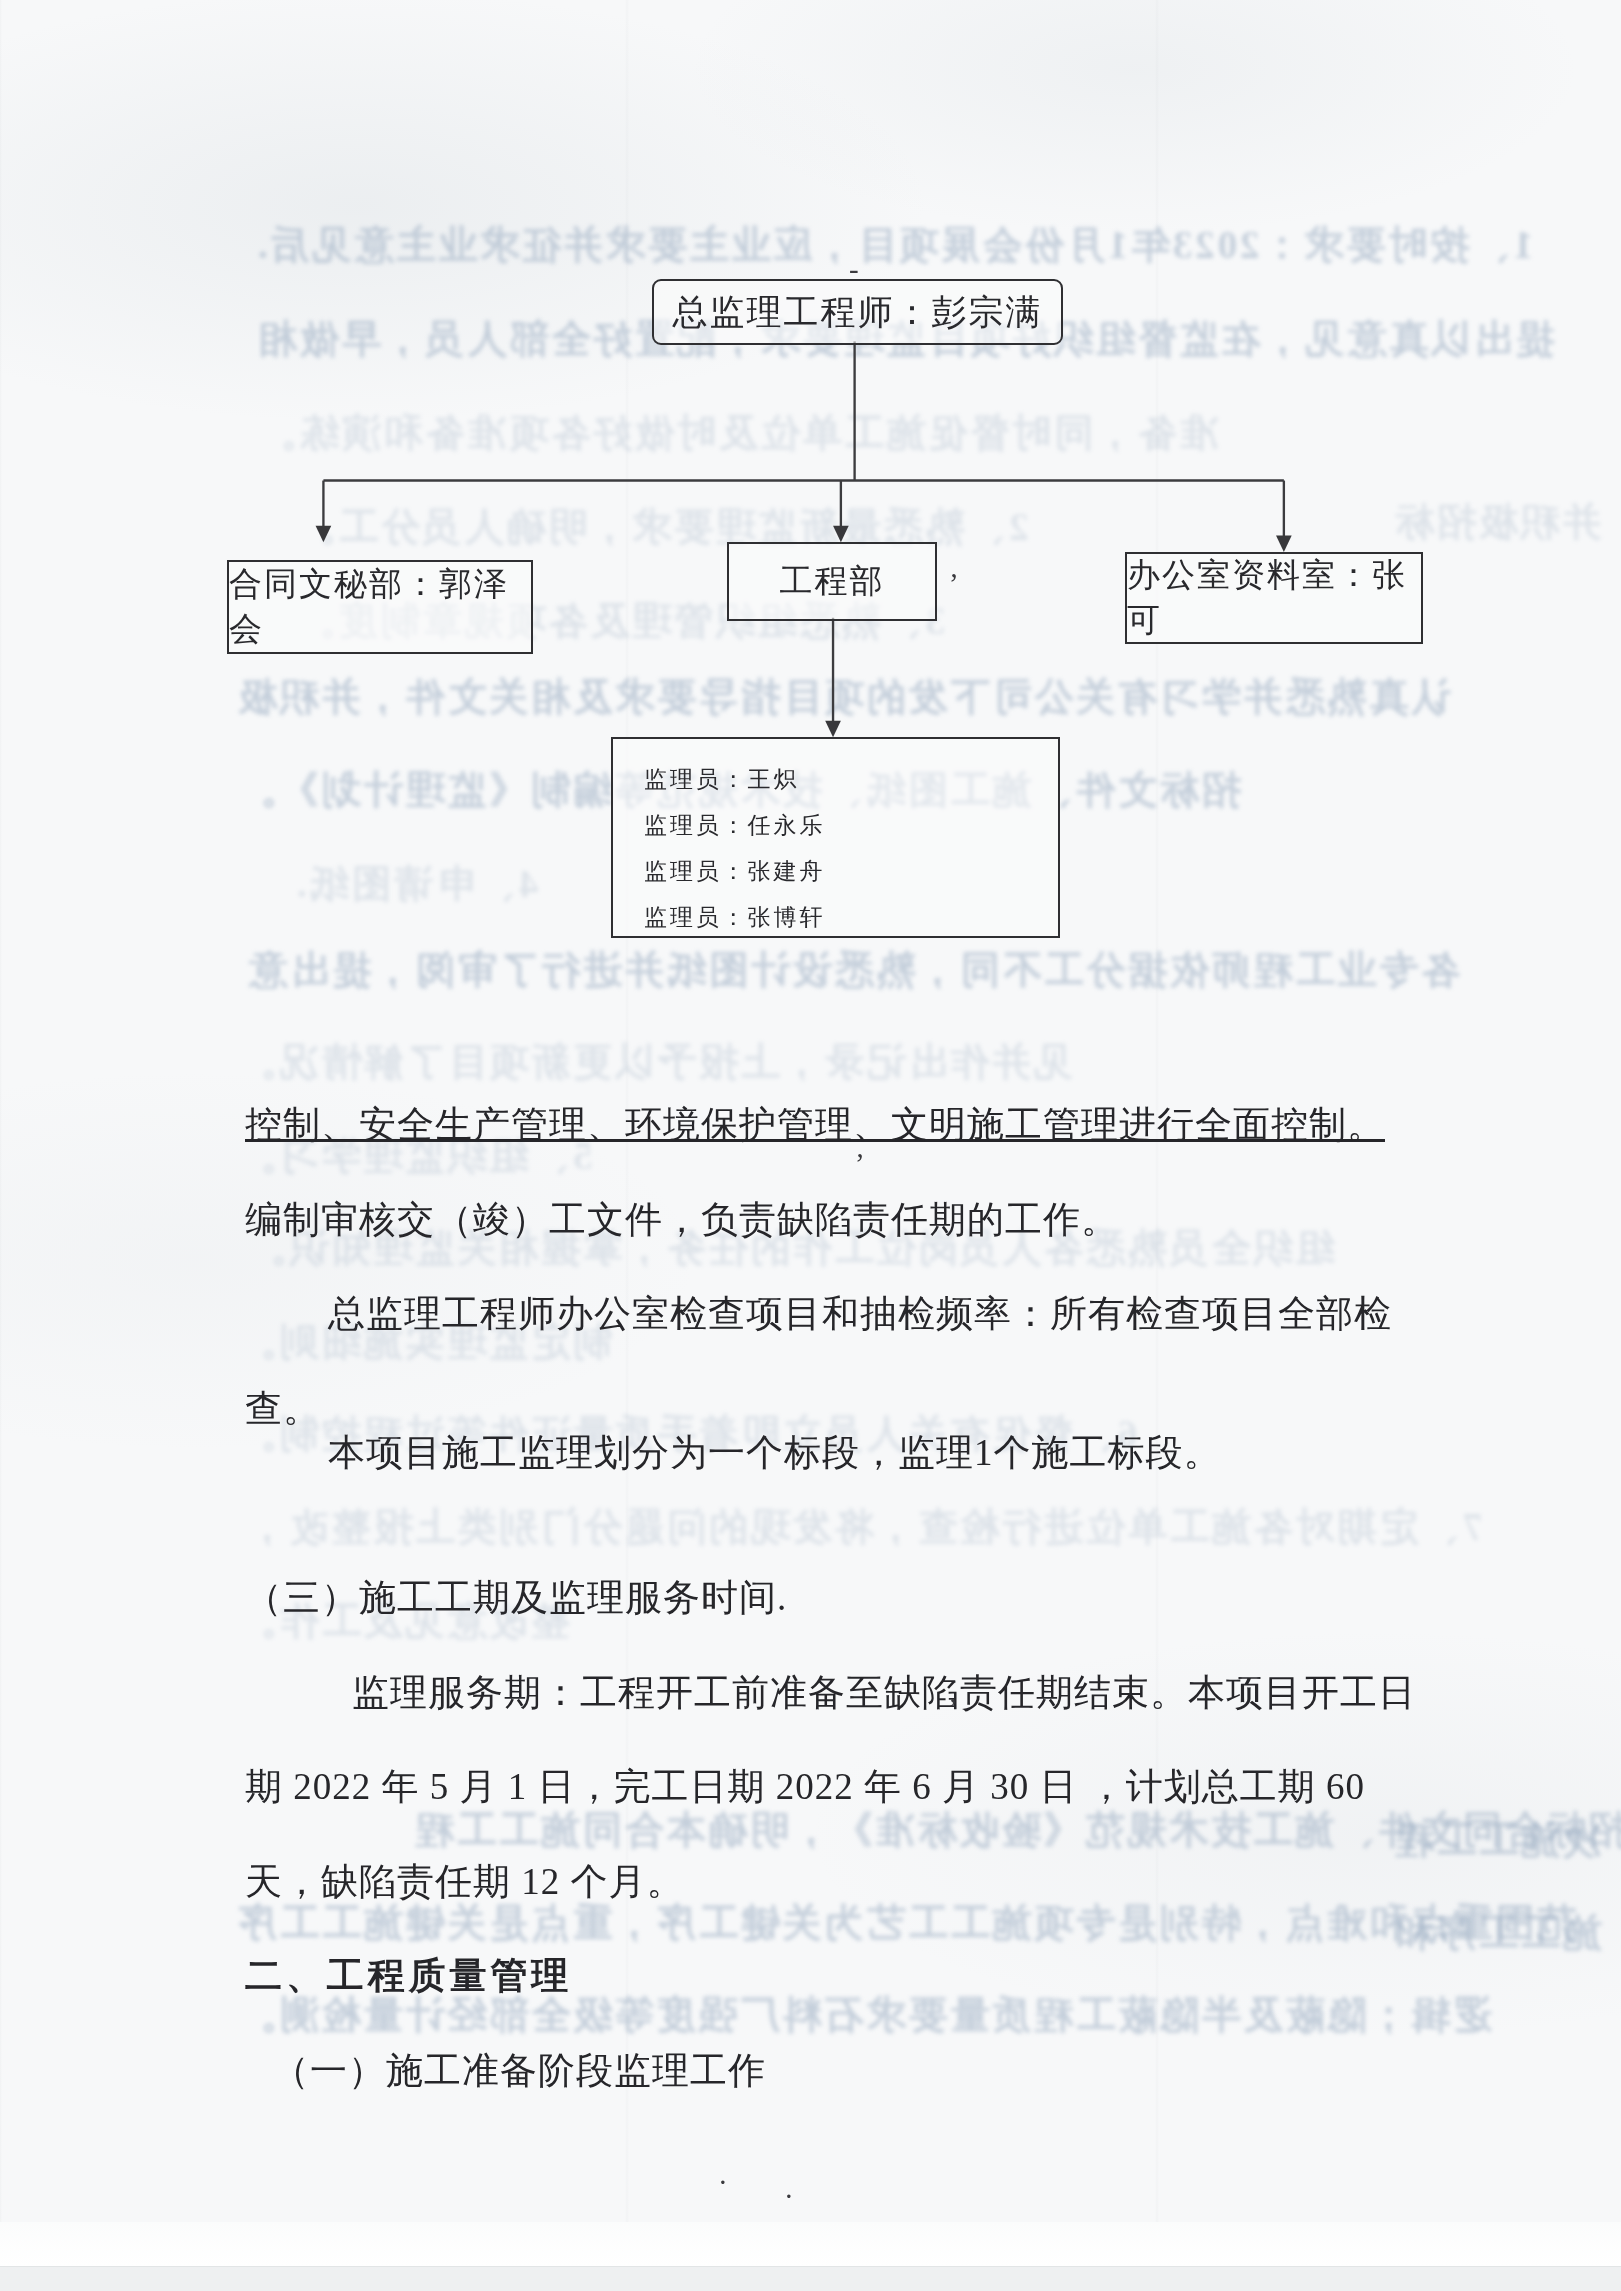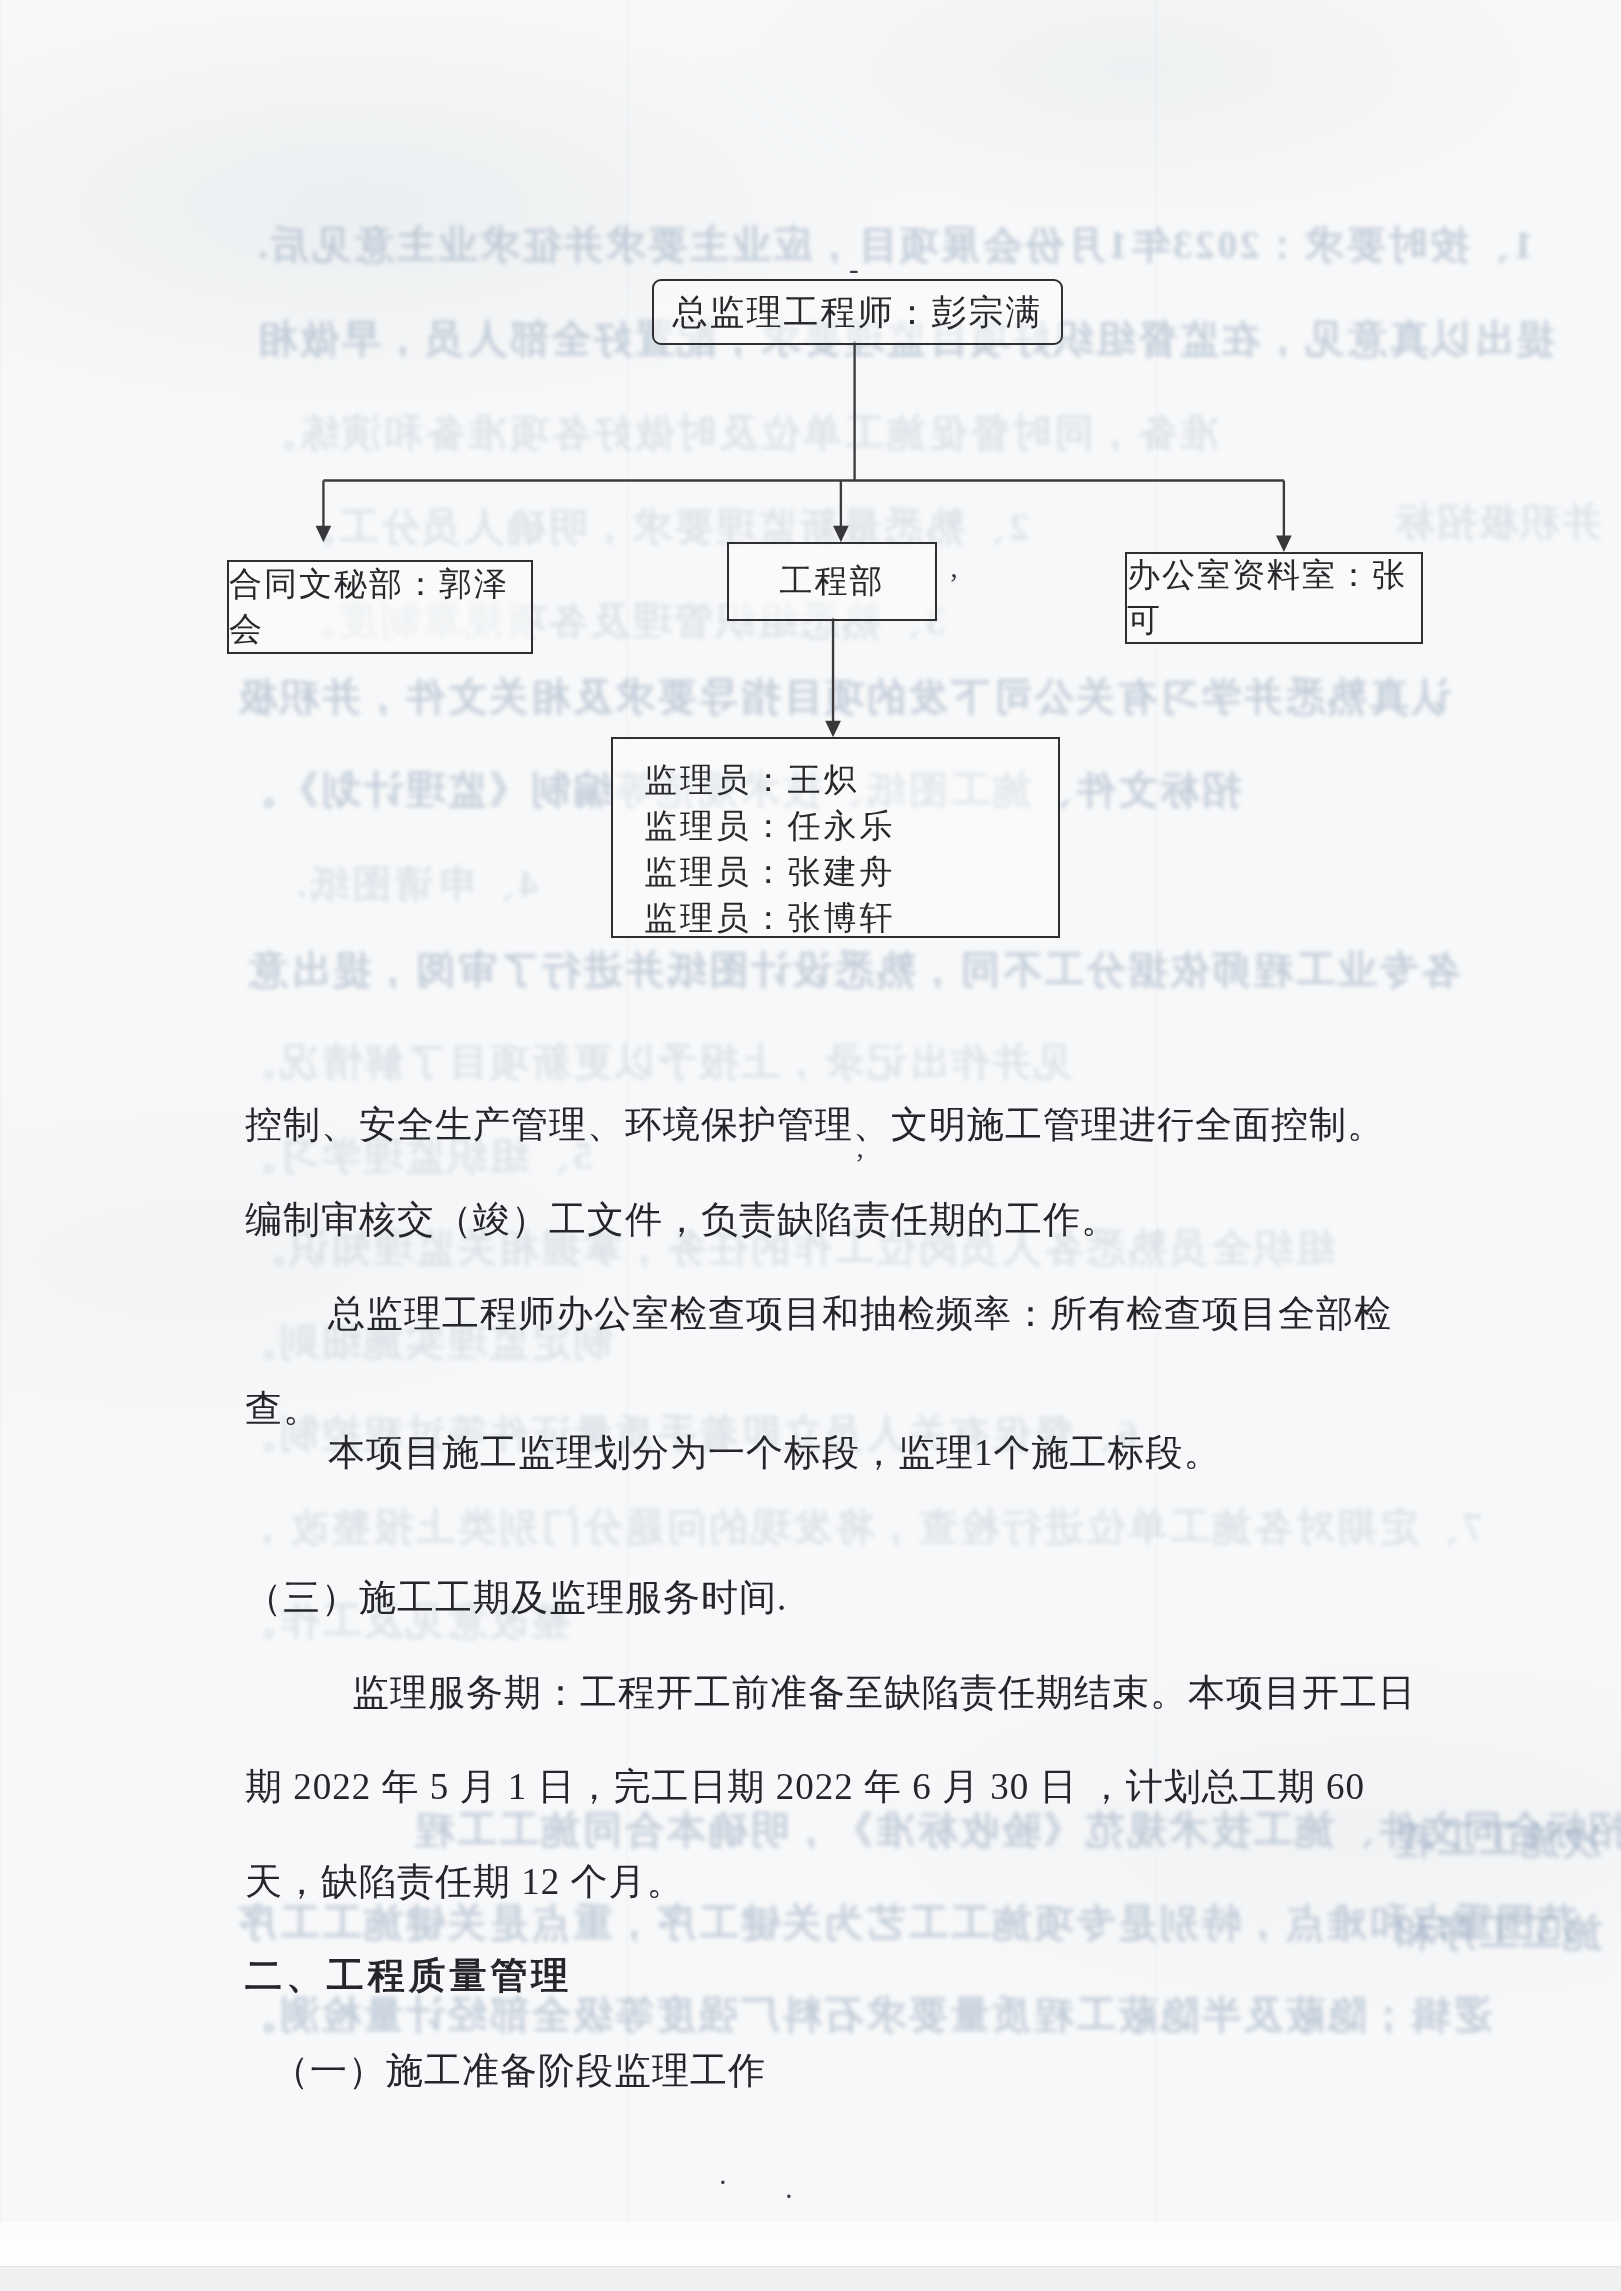--- a/index.html
+++ b/index.html
@@ -44,21 +44,21 @@
   .org-box.dept { font-size:33px; border-width:2.5px; }
   .org-box.chief  { left:652px;  top:279px; width:407px; height:62px;border-radius:9px;  }
   .org-box.dept1  { left:227px;  top:560px; width:302px; height:90px;align-items:center;  }
   .org-box.dept2  { left:727px;  top:542px; width:206px; height:75px;  }
   .org-box.dept3  { left:1125px; top:552px; width:294px; height:88px;  }
   .org-box.staff {
     left:611px; top:737px; width:445px; height:197px;
     display:block; border-width:2.5px;
   }
   .staff-lines { padding:17.6px 0 0 31px; }
-  .staff-line { font-size:33px; line-height:46px; letter-spacing:2.9px; }
+  .staff-line { font-size:23px; line-height:46px; letter-spacing:2.9px; }
 
   
   .body-text { position:absolute; left:0; top:0; width:100%; height:100%; pointer-events:none; }
   .body-line {
     position:absolute; left:245px; width:1274px;
     font-size:37px; line-height:45px; letter-spacing:1px;
     color:#26262a; white-space:nowrap;
   }
   .body-line.lg { left:328px; }
   .body-line.sm { left:272px; }
@@ -130,21 +130,21 @@
   <div class="org-box staff">
     <div class="staff-lines">
         <div class="staff-line">监理员：王炽</div>
         <div class="staff-line">监理员：任永乐</div>
         <div class="staff-line">监理员：张建舟</div>
         <div class="staff-line">监理员：张博轩</div>
       </div>
   </div>
 
   <div class="body-text">
-      <div class="body-line" style="top: 1102px;">控制、安全生产管理、环境保护管理、文明施工管理进行全面控制。</div>
+      <div class="body-line" style="top: 1102px; text-decoration: underline;">控制、安全生产管理、环境保护管理、文明施工管理进行全面控制。</div>
       <div class="body-line" style="top: 1197px;">编制审核交（竣）工文件，负责缺陷责任期的工作。</div>
       <div class="body-line lg" style="top: 1291px;">总监理工程师办公室检查项目和抽检频率：所有检查项目全部检</div>
       <div class="body-line" style="top: 1386px;">查。</div>
       <div class="body-line lg" style="top: 1430px;">本项目施工监理划分为一个标段，监理1个施工标段。</div>
       <div class="body-line" style="top: 1575px;">（三）施工工期及监理服务时间.</div>
       <div class="body-line lg" style="top: 1670px; margin-left: 24px;">监理服务期：工程开工前准备至缺陷责任期结束。本项目开工日</div>
       <div class="body-line" style="top: 1764px;">期 2022 年 5 月 1 日，完工日期 2022 年 6 月 30 日 ，计划总工期 60</div>
       <div class="body-line" style="top: 1859px;">天，缺陷责任期 12 个月。</div>
       <div class="body-line bold" style="top: 1953px;">二、工程质量管理</div>
       <div class="body-line sm" style="top: 2048px;">（一）施工准备阶段监理工作</div>

